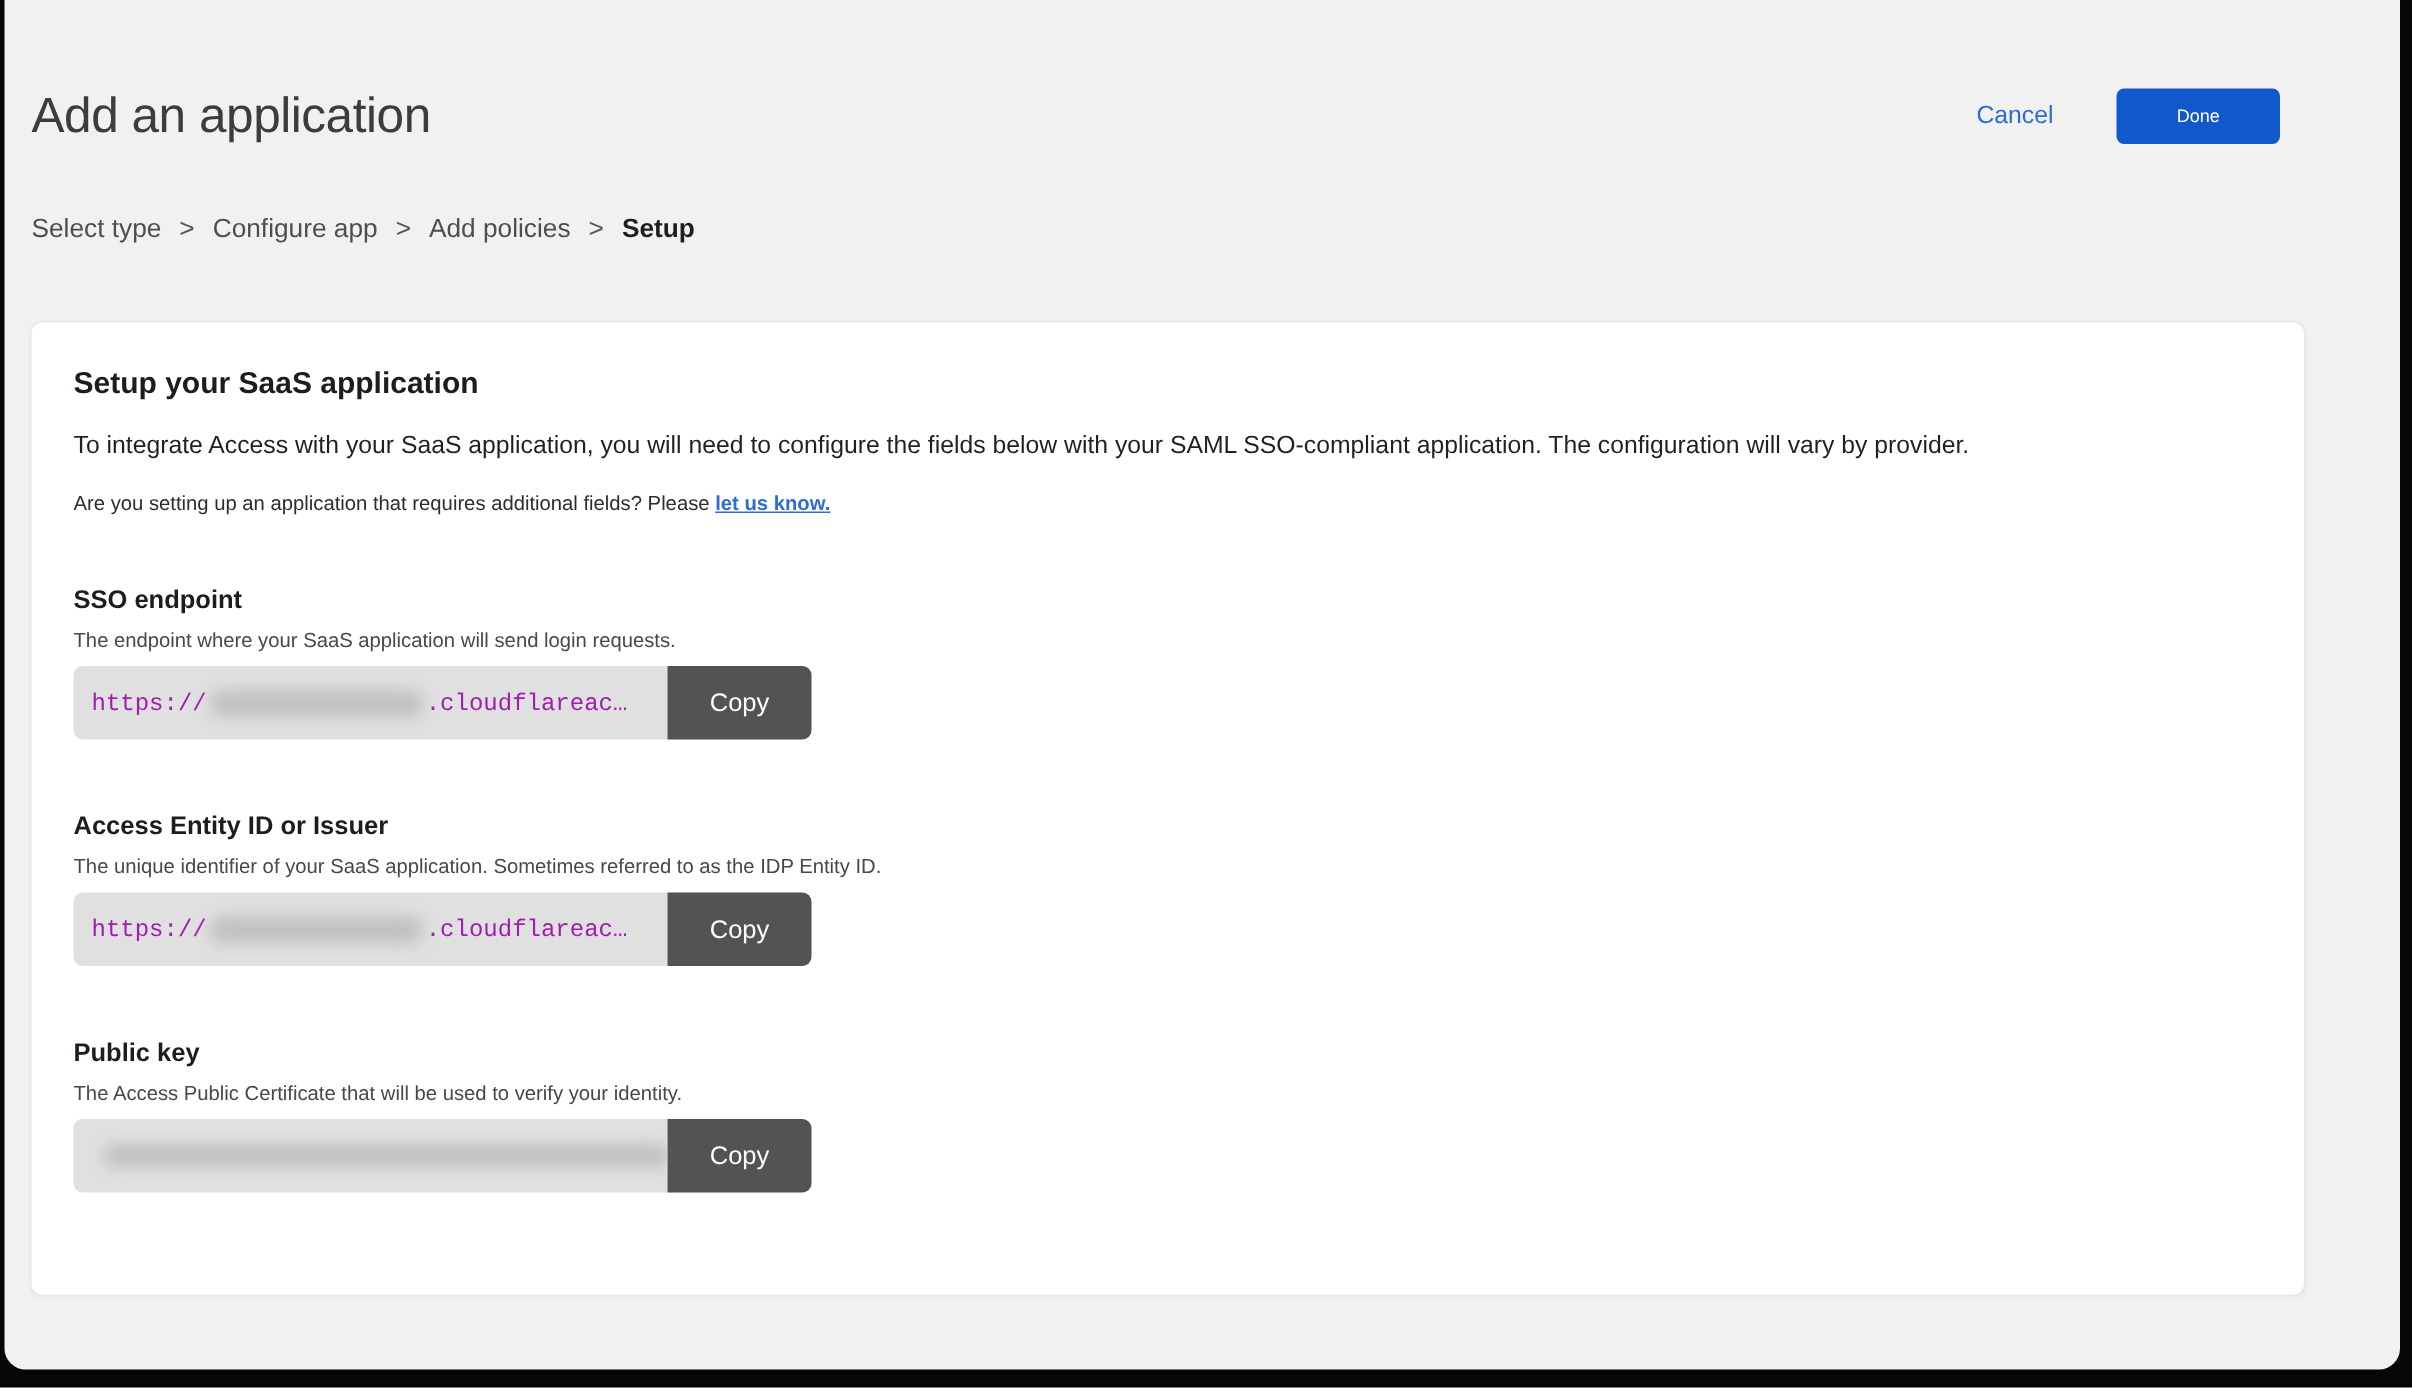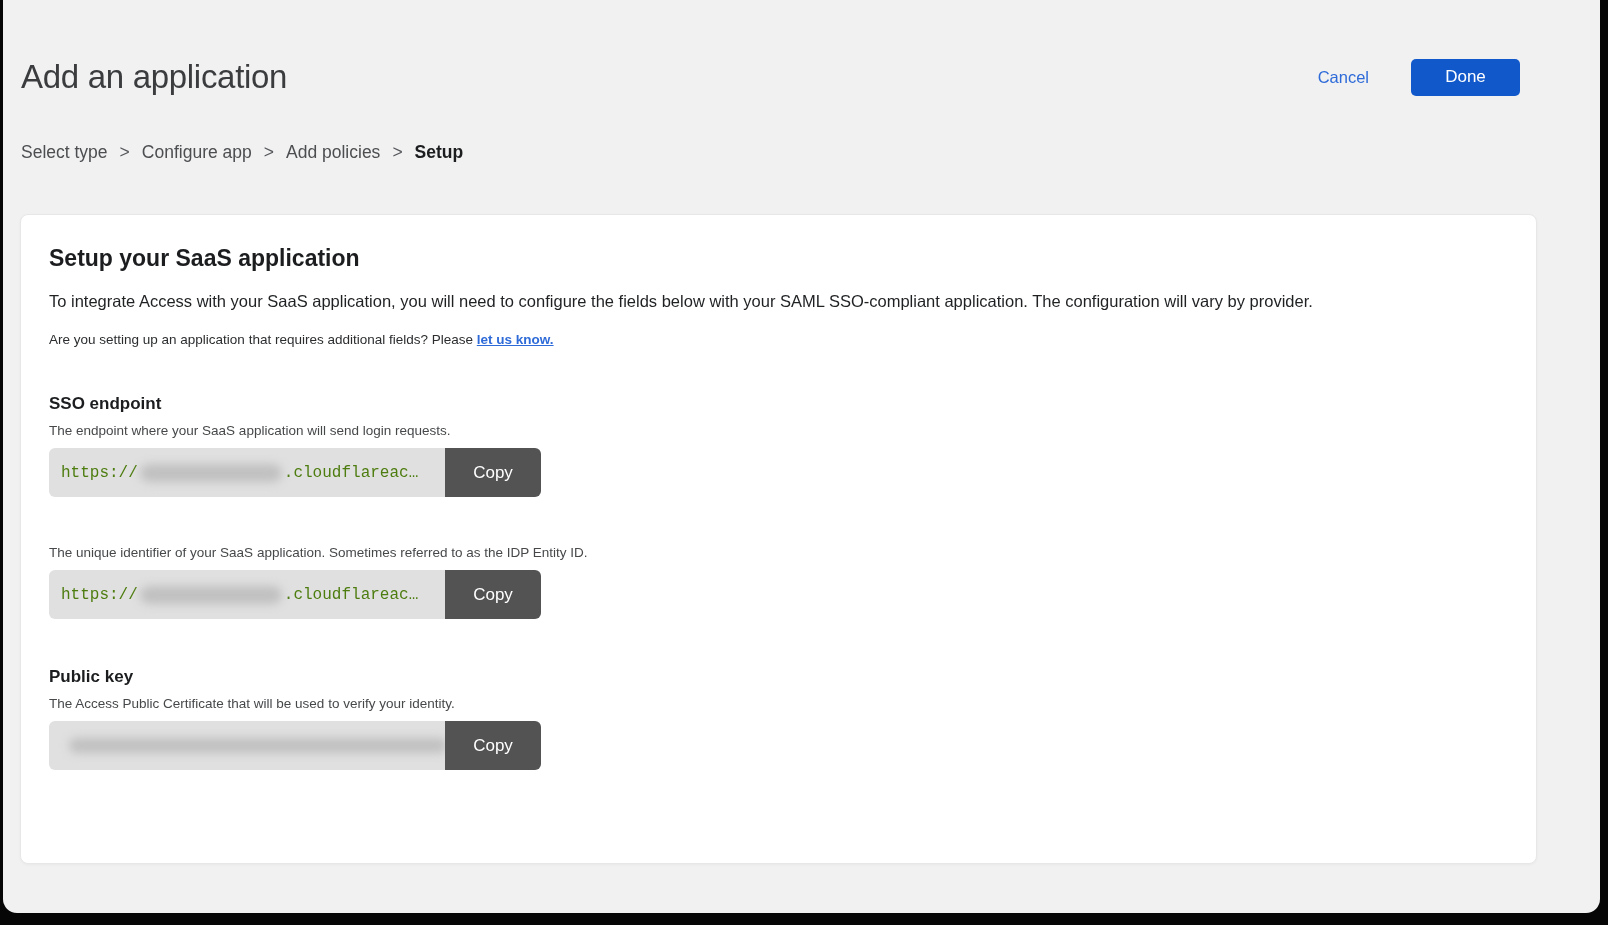--- a/index.html
+++ b/index.html
@@ -37,21 +37,21 @@
   .cancel-link {
     color: #2e6bd8;
     font-size: 16.5px;
     text-decoration: none;
     margin-right: 42px;
     cursor: pointer;
   }
   .done-btn {
     background: #1159cb;
     color: #ffffff;
-    font-size: 17px;
+    font-size: 12px;
     font-family: "Liberation Sans", sans-serif;
     border: none;
     border-radius: 5px;
     padding: 0;
     width: 109px;
     height: 37px;
     cursor: pointer;
   }
   
   .breadcrumb {
@@ -69,21 +69,21 @@
     margin-top: 51px;
     background: #ffffff;
     border: 1px solid #e7e7e8;
     border-radius: 8px;
     box-shadow: 0 1px 3px rgba(0,0,0,0.04);
     padding: 30px 28px 52px 28px;
     min-height: 650px;
   }
   .card-heading {
     margin: 0 0 18px 0;
-    font-size: 23px;
+    font-size: 20px;
     font-weight: 700;
     color: #1b1d1f;
   }
   .card-intro {
     margin: 0 0 20px 0;
     font-size: 16.5px;
     color: #1f2123;
     line-height: 1.35;
   }
   .card-note {
@@ -118,21 +118,21 @@
   }
   .copy-value {
     flex: 1;
     display: flex;
     align-items: center;
     background: #e0e0e0;
     border-radius: 6px 0 0 6px;
     padding: 0 8px 0 12px;
     font-family: "Liberation Mono", monospace;
     font-size: 16px;
-    color: #4d7c0f;
+    color: #a21caf;
     white-space: nowrap;
     overflow: hidden;
   }
   .copy-btn {
     width: 96px;
     background: #535353;
     color: #ffffff;
     border: none;
     border-radius: 0 6px 6px 0;
     font-size: 17px;
@@ -185,20 +185,21 @@
         <div class="copy-value">
           <span>https://</span>
           <span class="redact redact-mid"></span>
           <span>.cloudflareac…</span>
         </div>
         <button class="copy-btn">Copy</button>
       </div>
     </div>
 
     <div class="field-group">
+      <h3 class="field-label">Access Entity ID or Issuer</h3>
       <p class="field-desc">The unique identifier of your SaaS application. Sometimes referred to as the IDP Entity ID.</p>
       <div class="copy-field">
         <div class="copy-value">
           <span>https://</span>
           <span class="redact redact-mid"></span>
           <span>.cloudflareac…</span>
         </div>
         <button class="copy-btn">Copy</button>
       </div>
     </div>

